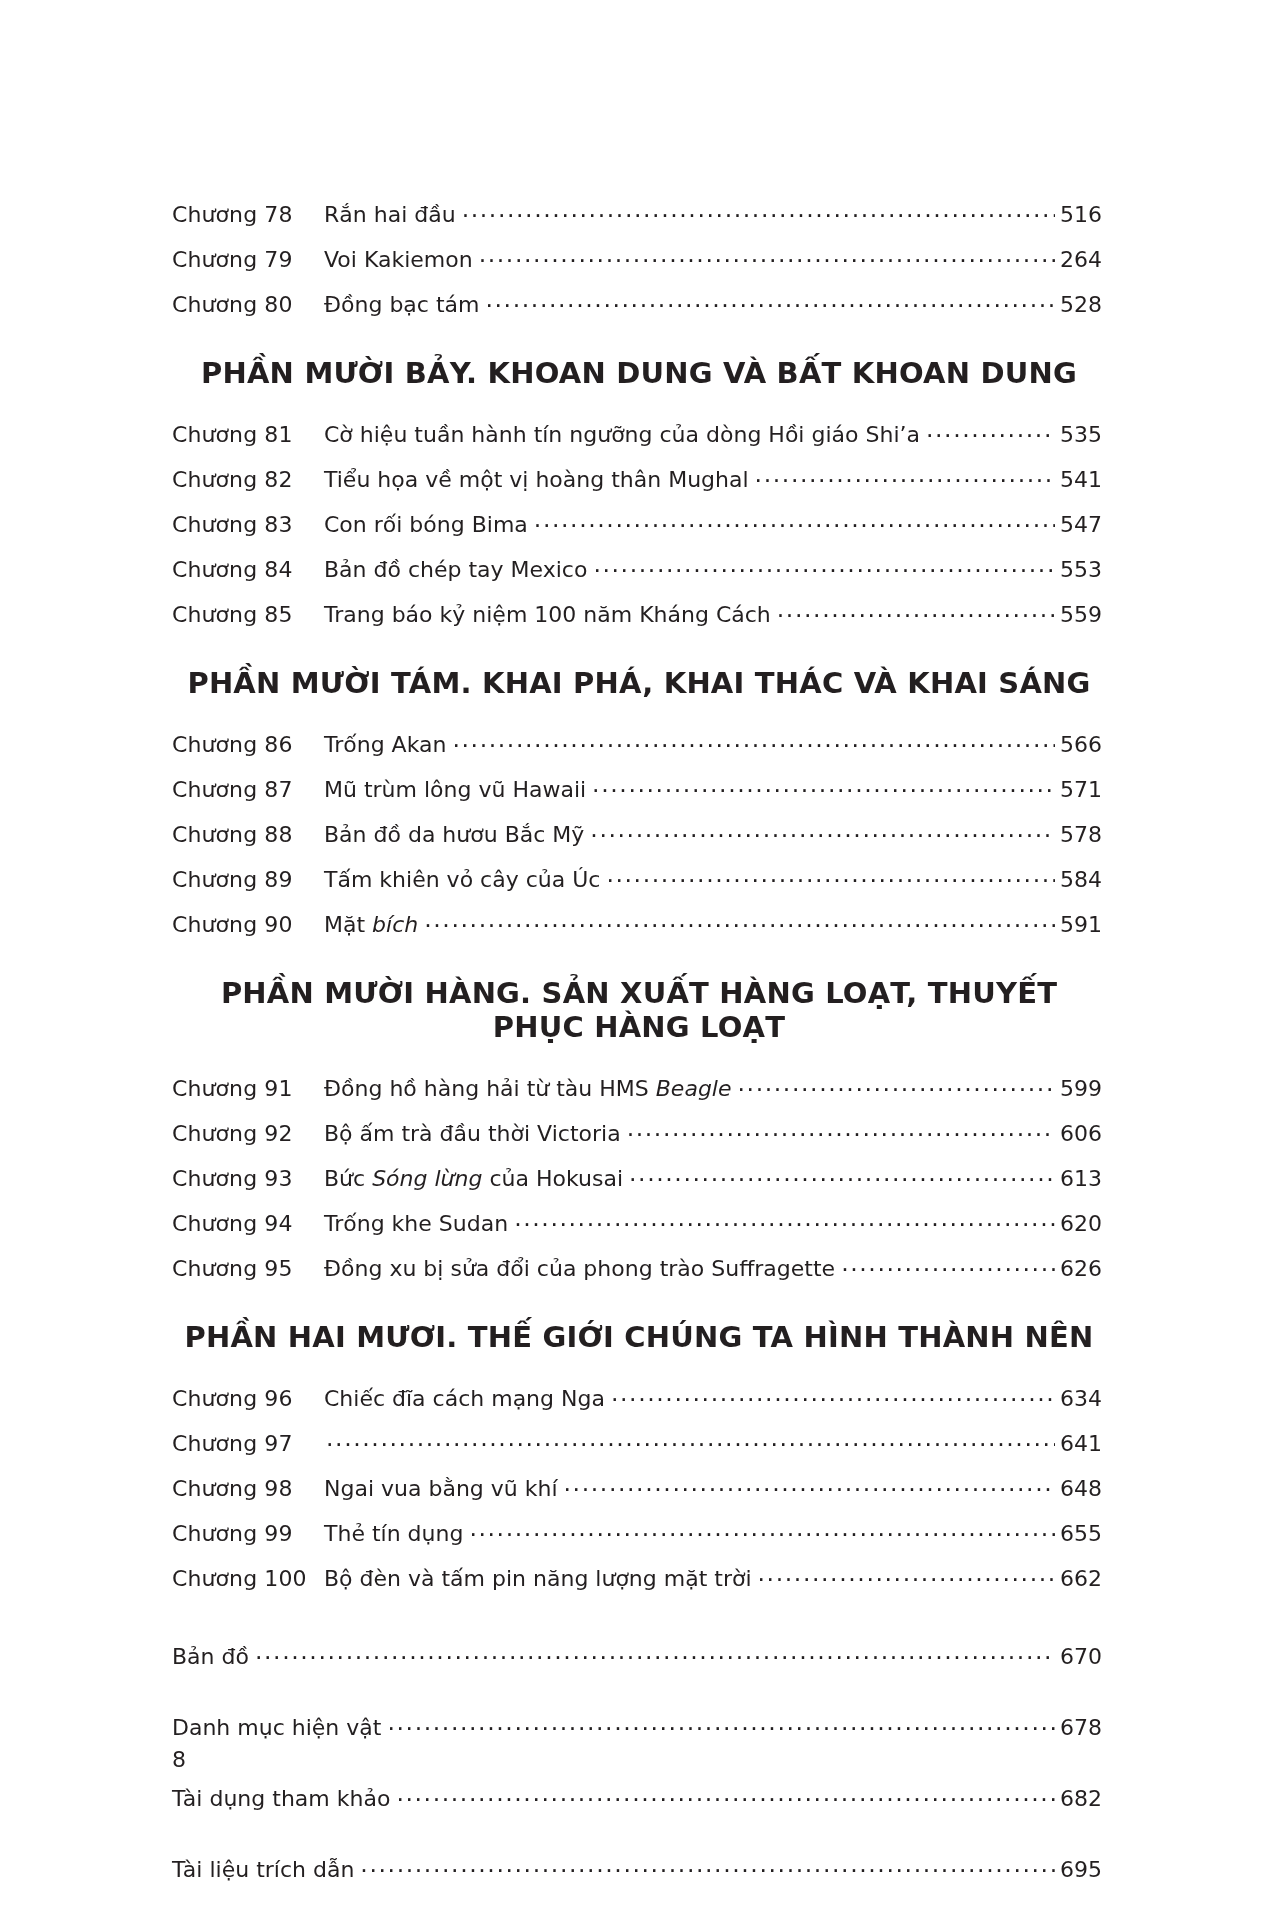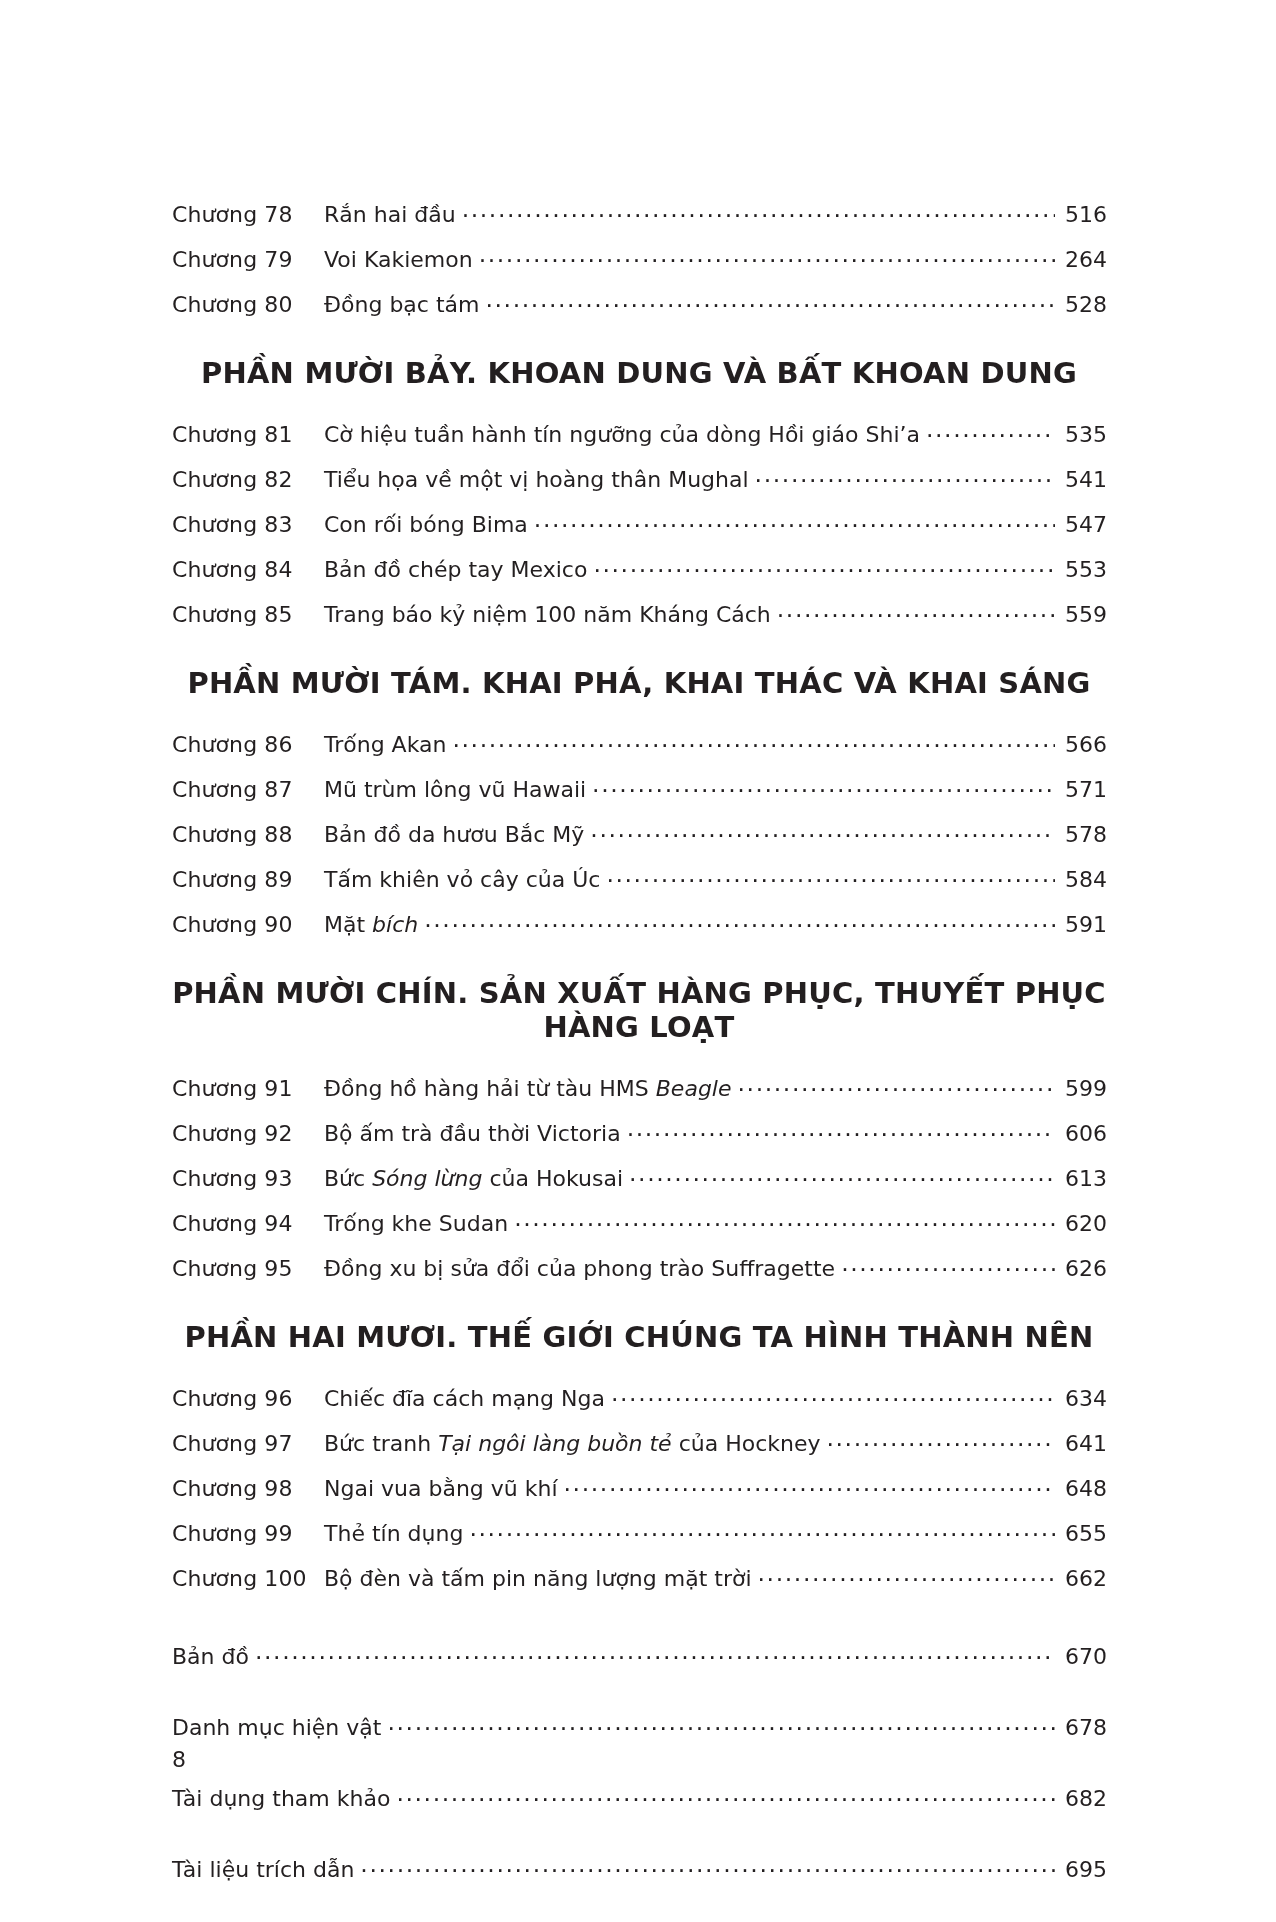--- a/index.html
+++ b/index.html
@@ -54,21 +54,21 @@
     position: absolute;
     left: 0;
     bottom: 0.03em;
     letter-spacing: 1.6px;
     font-size: 23.5px;
     color: #231f20;
     white-space: nowrap;
   }
   .entry .pg {
     flex: 0 0 auto;
-    text-align: center;
+    text-align: left;
     min-width: 52px;
     padding-left: 3px;
   }
   .part-head {
     text-align: center;
     font-weight: bold;
     font-size: 29px;
     letter-spacing: 0.2px;
     margin: 40px 0 30px 0;
     padding-right: 6px;
@@ -166,21 +166,21 @@
         <span class="title">Tấm khiên vỏ cây của Úc</span>
         <span class="dots"></span>
         <span class="pg">584</span>
       </div>
       <div class="entry">
         <span class="chap">Chương 90</span>
         <span class="title">Mặt <em>bích</em></span>
         <span class="dots"></span>
         <span class="pg">591</span>
       </div>
-      <div class="part-head">PHẦN MƯỜI CHÍN. SẢN XUẤT HÀNG PHỤC, THUYẾT PHỤC HÀNG LOẠT</div>
+      <div class="part-head">PHẦN MƯỜI HÀNG. SẢN XUẤT HÀNG LOẠT, THUYẾT PHỤC HÀNG LOẠT</div>
       <div class="entry">
         <span class="chap">Chương 91</span>
         <span class="title">Đồng hồ hàng hải từ tàu HMS <em>Beagle</em></span>
         <span class="dots"></span>
         <span class="pg">599</span>
       </div>
       <div class="entry">
         <span class="chap">Chương 92</span>
         <span class="title">Bộ ấm trà đầu thời Victoria</span>
         <span class="dots"></span>
@@ -206,21 +206,20 @@
       </div>
       <div class="part-head">PHẦN HAI MƯƠI. THẾ GIỚI CHÚNG TA HÌNH THÀNH NÊN</div>
       <div class="entry">
         <span class="chap">Chương 96</span>
         <span class="title">Chiếc đĩa cách mạng Nga</span>
         <span class="dots"></span>
         <span class="pg">634</span>
       </div>
       <div class="entry">
         <span class="chap">Chương 97</span>
-        <span class="title">Bức tranh <em>Tại ngôi làng buồn tẻ</em> của Hockney</span>
         <span class="dots"></span>
         <span class="pg">641</span>
       </div>
       <div class="entry">
         <span class="chap">Chương 98</span>
         <span class="title">Ngai vua bằng vũ khí</span>
         <span class="dots"></span>
         <span class="pg">648</span>
       </div>
       <div class="entry">

